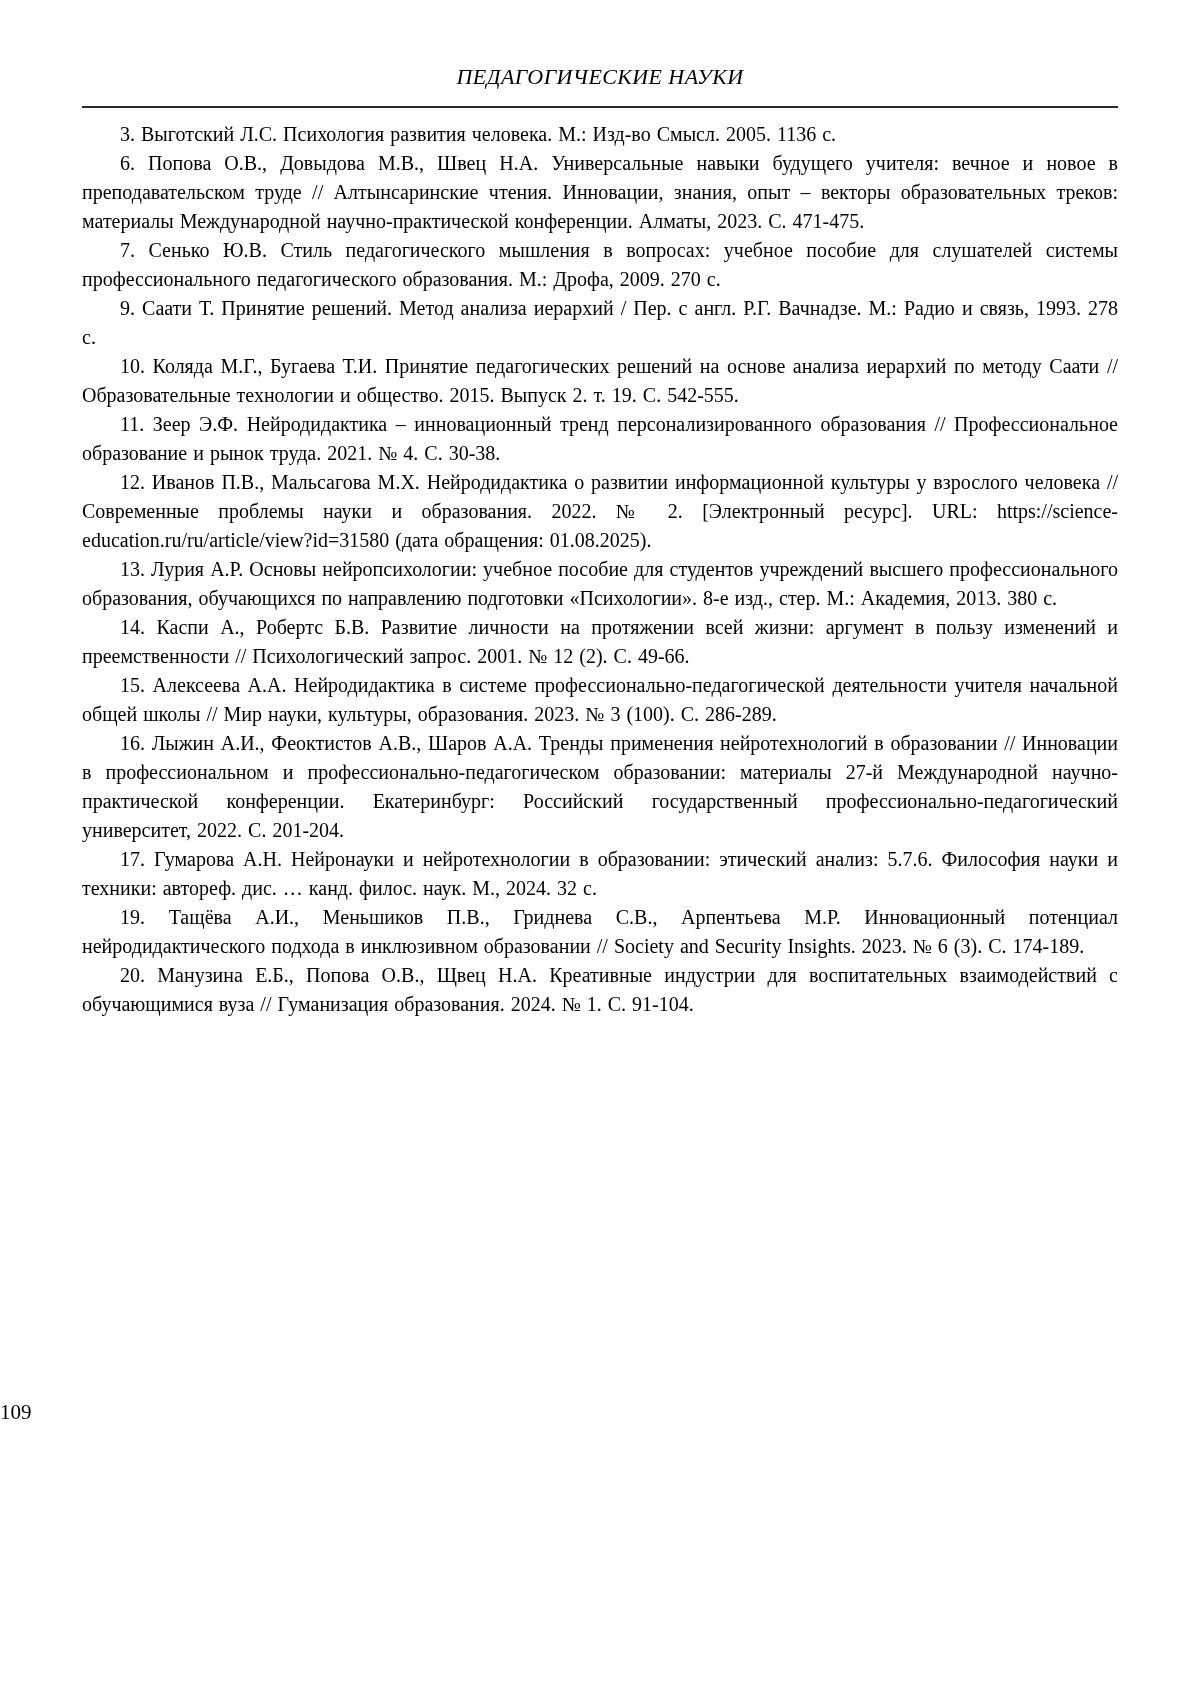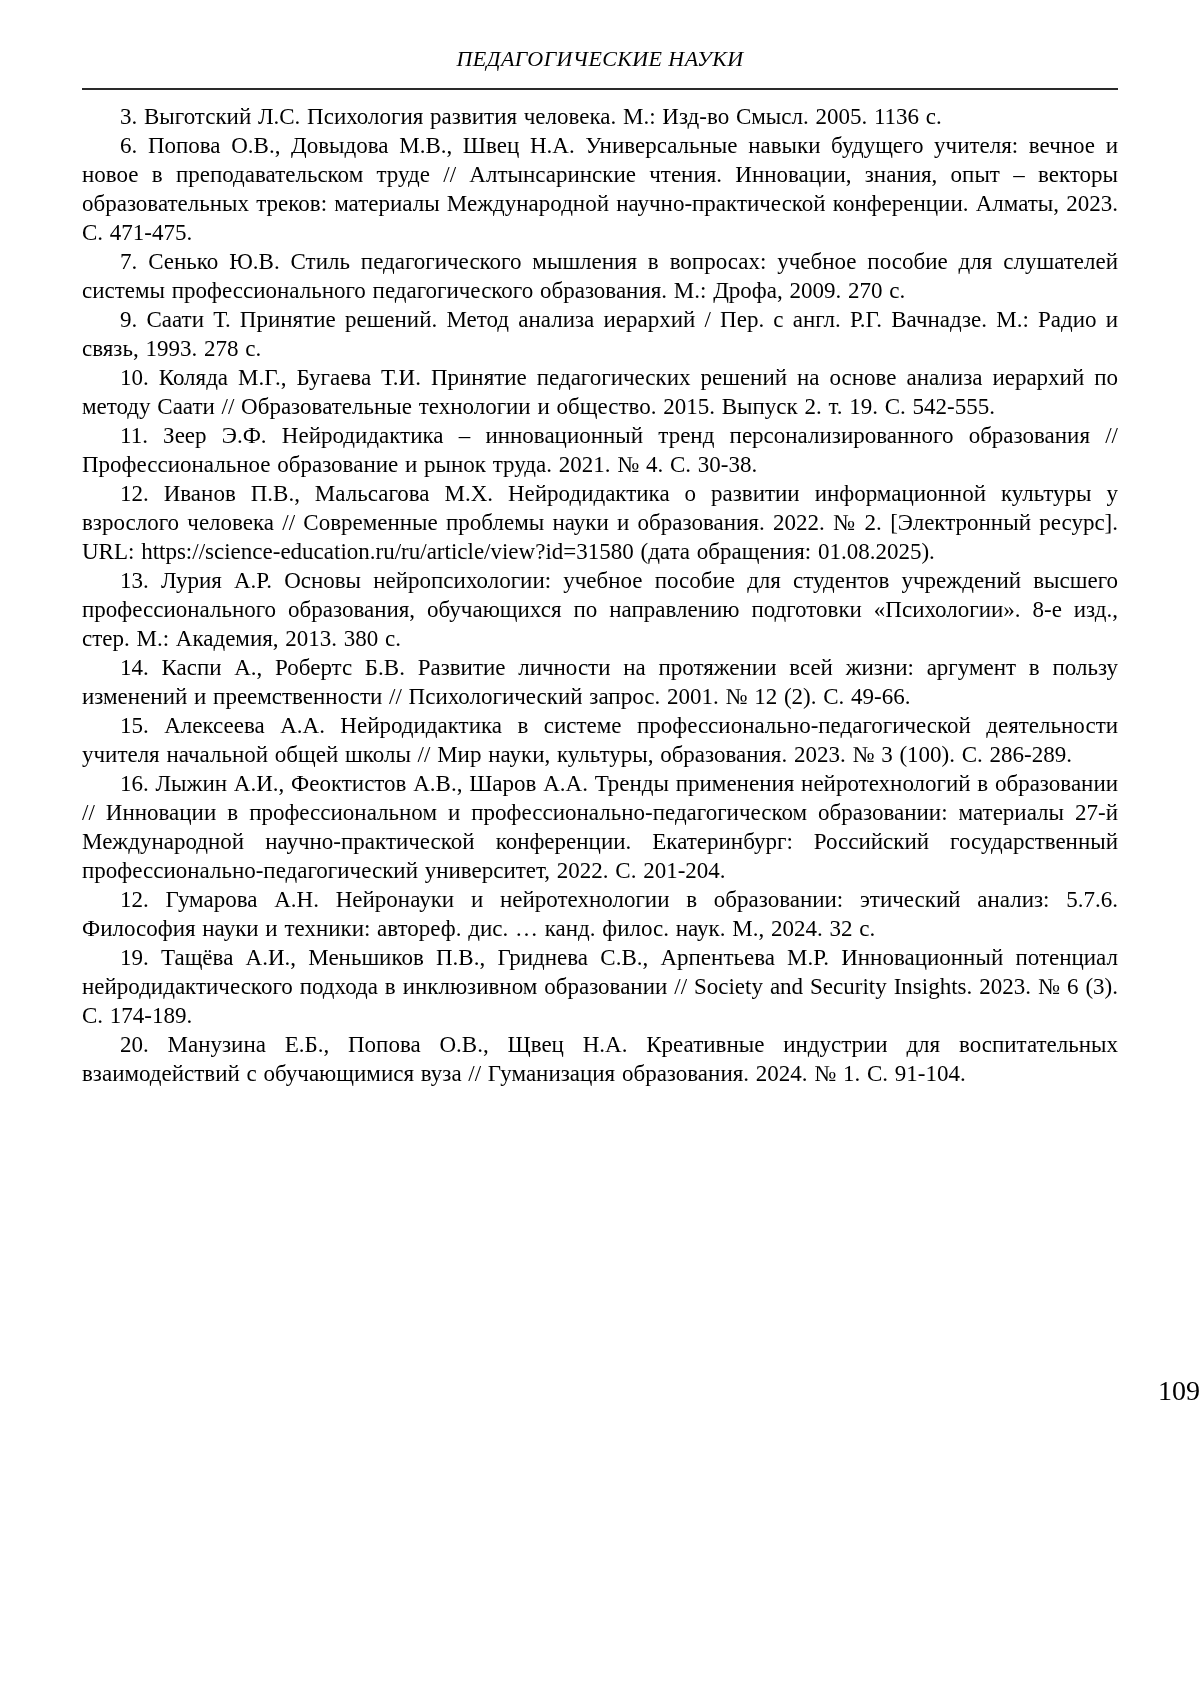--- a/index.html
+++ b/index.html
@@ -4,21 +4,21 @@
 <style>
   html, body {
     margin: 0;
     padding: 0;
     background: #ffffff;
   }
   .page {
     position: relative;
     width: 1200px;
     height: 1449px;
-    margin: 0 auto;
+    margin: 18px auto;
     background: #ffffff;
     box-sizing: border-box;
     padding: 46px 82px 0 82px;
     font-family: "Liberation Serif", "DejaVu Serif", serif;
     color: #000000;
     overflow: hidden;
   }
   .header-title {
     text-align: center;
     font-style: italic;
@@ -27,37 +27,37 @@
     letter-spacing: 0.4px;
     margin: 0;
   }
   .header-rule {
     border: none;
     border-top: 2px solid #2a2a2a;
     margin: 16px 0 0 0;
   }
   .references {
     margin-top: 12px;
-    font-size: 23px;
+    font-size: 20px;
     line-height: 29px;
     text-align: justify;
     text-justify: inter-word;
   }
   .references p {
     margin: 0;
     text-indent: 38px;
     word-spacing: 1px;
   }
   .page-number {
     position: absolute;
     left: 0;
     right: 0;
     bottom: 42px;
-    text-align: right;
-    font-size: 28px;
+    text-align: left;
+    font-size: 21px;
   }
 </style>
 </head>
 <body>
 
 <div class="page">
 
   <h1 class="header-title">ПЕДАГОГИЧЕСКИЕ НАУКИ</h1>
 
   <hr class="header-rule">
@@ -67,20 +67,20 @@
     <p>6. Попова О.В., Довыдова М.В., Швец Н.А. Универсальные навыки будущего учителя: вечное и новое в преподавательском труде // Алтынсаринские чтения. Инновации, знания, опыт – векторы образовательных треков: материалы Международной научно-практической конференции. Алматы, 2023. С. 471-475.</p>
     <p>7. Сенько Ю.В. Стиль педагогического мышления в вопросах: учебное пособие для слушателей системы профессионального педагогического образования. М.: Дрофа, 2009. 270 с.</p>
     <p>9. Саати Т. Принятие решений. Метод анализа иерархий / Пер. с англ. Р.Г. Вачнадзе. М.: Радио и связь, 1993. 278 с.</p>
     <p>10. Коляда М.Г., Бугаева Т.И. Принятие педагогических решений на основе анализа иерархий по методу Саати // Образовательные технологии и общество. 2015. Выпуск 2. т. 19. С. 542-555.</p>
     <p>11. Зеер Э.Ф. Нейродидактика – инновационный тренд персонализированного образования // Профессиональное образование и рынок труда. 2021. № 4. С. 30-38.</p>
     <p>12. Иванов П.В., Мальсагова М.Х. Нейродидактика о развитии информационной культуры у взрослого человека // Современные проблемы науки и образования. 2022. № 2. [Электронный ресурс]. URL: https://science-education.ru/ru/article/view?id=31580 (дата обращения: 01.08.2025).</p>
     <p>13. Лурия А.Р. Основы нейропсихологии: учебное пособие для студентов учреждений высшего профессионального образования, обучающихся по направлению подготовки «Психологии». 8-е изд., стер. М.: Академия, 2013. 380 с.</p>
     <p>14. Каспи А., Робертс Б.В. Развитие личности на протяжении всей жизни: аргумент в пользу изменений и преемственности // Психологический запрос. 2001. № 12 (2). С. 49-66.</p>
     <p>15. Алексеева А.А. Нейродидактика в системе профессионально-педагогической деятельности учителя начальной общей школы // Мир науки, культуры, образования. 2023. № 3 (100). С. 286-289.</p>
     <p>16. Лыжин А.И., Феоктистов А.В., Шаров А.А. Тренды применения нейротехнологий в образовании // Инновации в профессиональном и профессионально-педагогическом образовании: материалы 27-й Международной научно-практической конференции. Екатеринбург: Российский государственный профессионально-педагогический университет, 2022. С. 201-204.</p>
-    <p>12. Гумарова А.Н. Нейронауки и нейротехнологии в образовании: этический анализ: 5.7.6. Философия науки и техники: автореф. дис. … канд. филос. наук. М., 2024. 32 с.</p>
+    <p>17. Гумарова А.Н. Нейронауки и нейротехнологии в образовании: этический анализ: 5.7.6. Философия науки и техники: автореф. дис. … канд. филос. наук. М., 2024. 32 с.</p>
     <p>19. Тащёва А.И., Меньшиков П.В., Гриднева С.В., Арпентьева М.Р. Инновационный потенциал нейродидактического подхода в инклюзивном образовании // Society and Security Insights. 2023. № 6 (3). С. 174-189.</p>
     <p>20. Манузина Е.Б., Попова О.В., Щвец Н.А. Креативные индустрии для воспитательных взаимодействий с обучающимися вуза // Гуманизация образования. 2024. № 1. С. 91-104.</p>
   </div>
 
   <div class="page-number">109</div>
 
 </div>
 
 </body></html>

